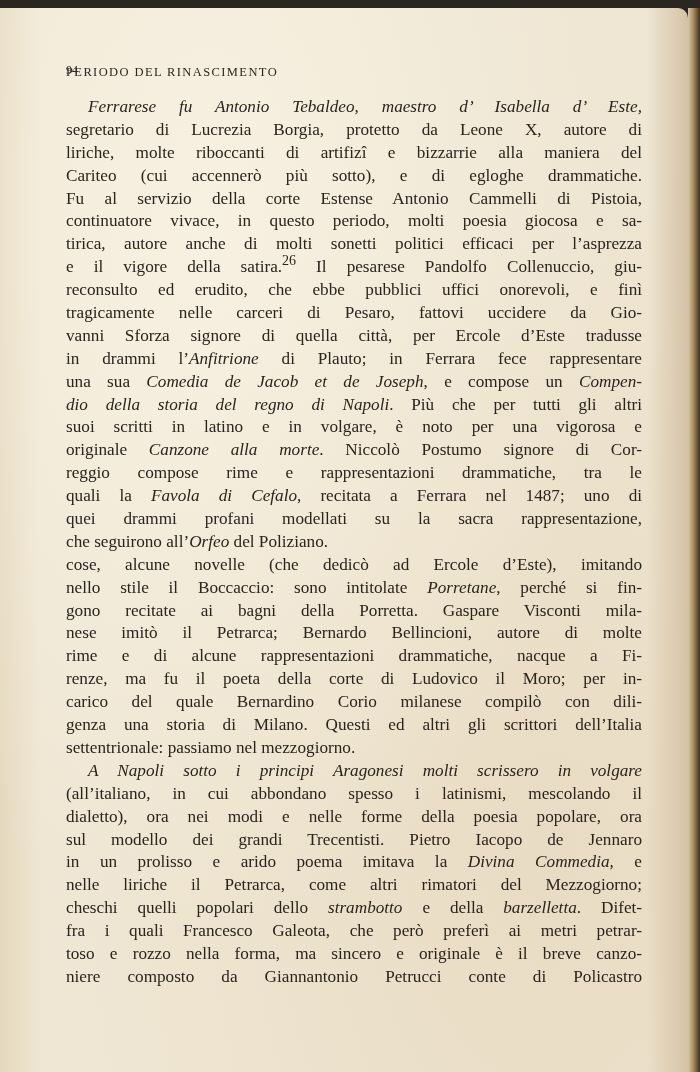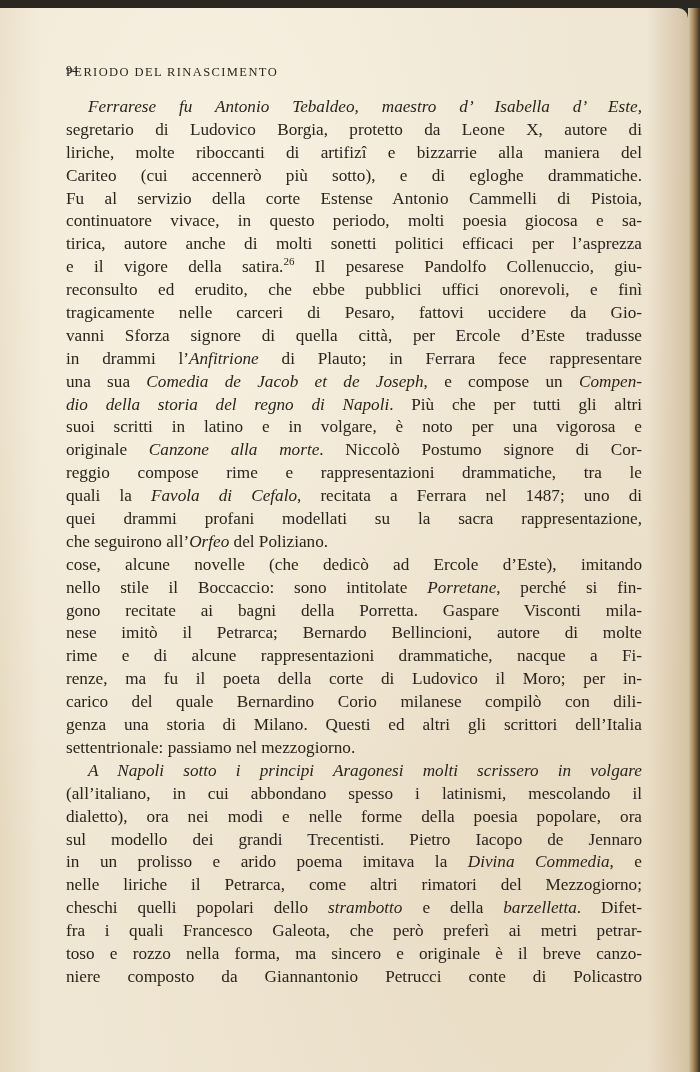--- a/index.html
+++ b/index.html
@@ -42,38 +42,38 @@
       color: #2a241d;
     }
     .line {
       display: block; white-space: nowrap;
       text-align: justify; text-align-last: justify;
       height: 22.9px;
     }
     .line.last { text-align-last: left; }
     .line.indent { padding-left: 22px; font-style: italic; }
     .line i { font-style: italic; margin-top: 32px; }
-    sup { font-size: 11px; vertical-align: 7px; line-height: 0; }
+    sup { font-size: 14px; vertical-align: 7px; line-height: 0; }
   </style>
 </head>
 <body>
 
 <div class="edge-right"></div>
 <div class="page">
 </div>
 
 <div class="running-head">
   <span class="page-number">94</span>
   <span class="header-title">PERIODO DEL RINASCIMENTO</span>
 </div>
 
 <div class="body-text" id="body-text">
     <div>
       <span class="line indent"><span>Ferrarese fu Antonio Tebaldeo, maestro d’ Isabella d’ Este,</span></span>
-      <span class="line"><span>segretario di Ludovico Borgia, protetto da Leone X, autore di</span></span>
+      <span class="line"><span>segretario di Lucrezia Borgia, protetto da Leone X, autore di</span></span>
       <span class="line"><span>liriche, molte riboccanti di artifizî e bizzarrie alla maniera del</span></span>
       <span class="line"><span>Cariteo (cui accennerò più sotto), e di egloghe drammatiche.</span></span>
       <span class="line"><span>Fu al servizio della corte Estense Antonio Cammelli di Pistoia,</span></span>
       <span class="line"><span>continuatore vivace, in questo periodo, molti poesia giocosa e sa-</span></span>
       <span class="line"><span>tirica, autore anche di molti sonetti politici efficaci per l’asprezza</span></span>
       <span class="line"><span>e il vigore della satira.</span><sup>26</sup><span> Il pesarese Pandolfo Collenuccio, giu-</span></span>
       <span class="line"><span>reconsulto ed erudito, che ebbe pubblici uffici onorevoli, e finì</span></span>
       <span class="line"><span>tragicamente nelle carceri di Pesaro, fattovi uccidere da Gio-</span></span>
       <span class="line"><span>vanni Sforza signore di quella città, per Ercole d’Este tradusse</span></span>
       <span class="line"><span>in drammi l’</span><i>Anfitrione</i><span> di Plauto; in Ferrara fece rappresentare</span></span>

